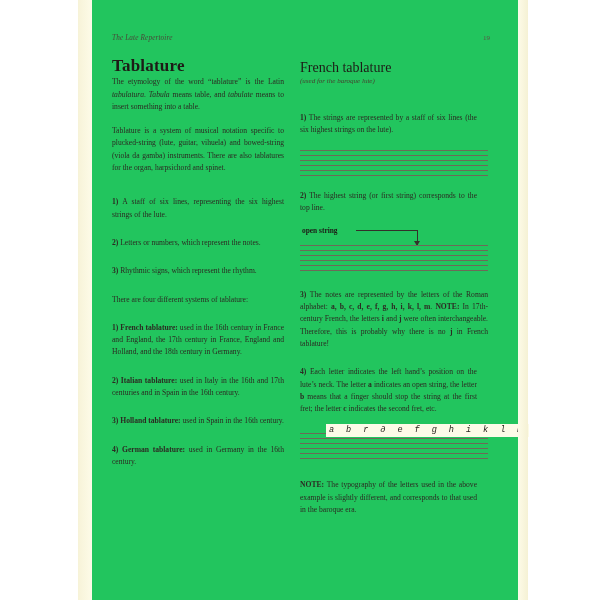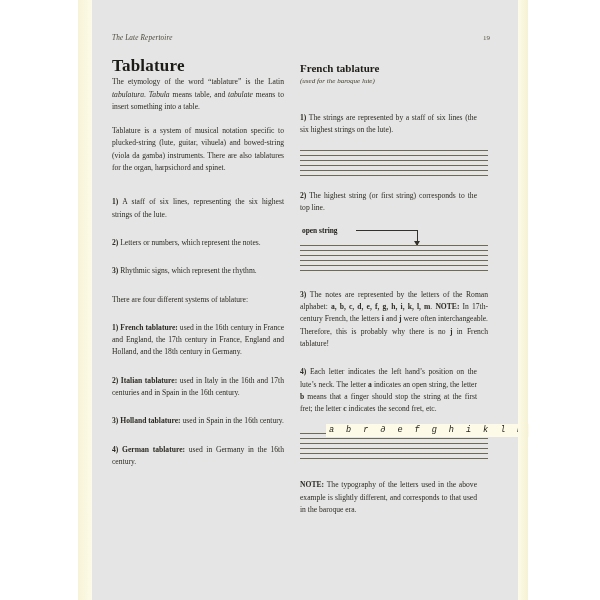--- a/index.html
+++ b/index.html
@@ -12,21 +12,21 @@
     height: 600px;
     overflow: hidden;
     font-family: "Liberation Serif", serif;
   }
   #page {
     position: absolute;
     left: 78px;
     top: 0;
     width: 450px;
     height: 600px;
-    background: #e5e5e5;
+    background: #22c55e;
     box-sizing: border-box;
   }
   
   #page::before {
     content: "";
     position: absolute;
     left: 0; top: 0; bottom: 0;
     width: 14px;
     background: linear-gradient(to right, #f7f3d8, #fdfbe8);
     pointer-events: none;
@@ -70,22 +70,22 @@
 
   h1.section-title {
     font-size: 17px;
     font-weight: bold;
     margin: 0 0 4px 0;
     letter-spacing: 0.2px;
     color: #1d1b16;
     font-family: "Liberation Serif", serif;
   }
   h2.sub-title {
-    font-size: 11px;
-    font-weight: bold;
+    font-size: 14px;
+    font-weight: normal;
     margin: 2px 0 1px 0;
     color: #1d1b16;
   }
   .sub-caption {
     font-style: italic;
     font-size: 7px;
     color: #45422f;
     margin: 0 0 24px 0;
   }
 

